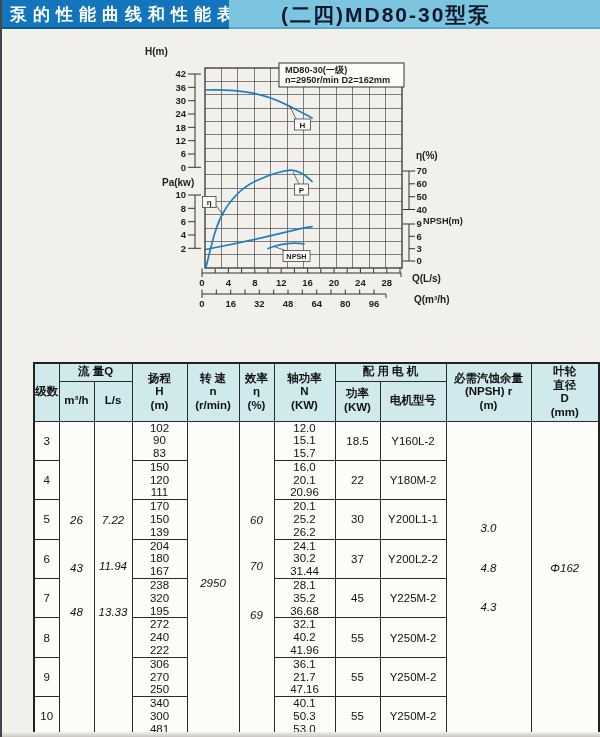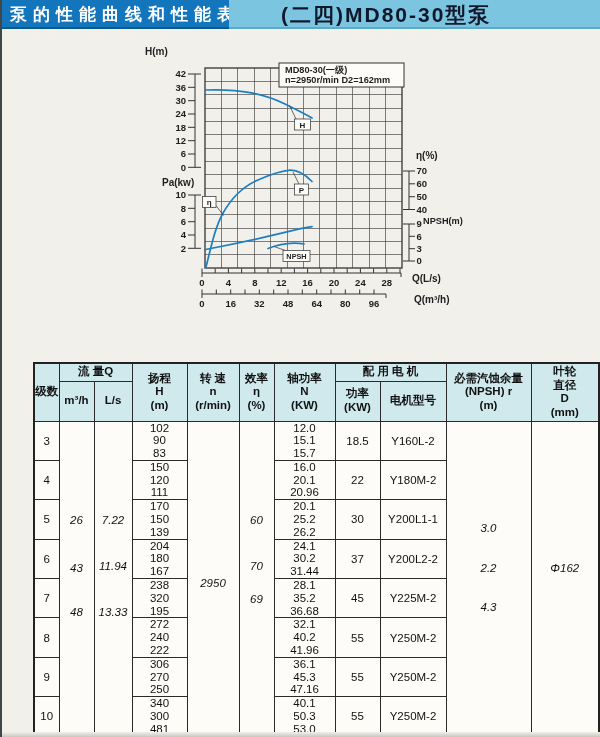--- a/index.html
+++ b/index.html
@@ -219,32 +219,32 @@
           <div>102</div>
             <div>90</div>
             <div>83</div>
         </td>
         <td class="tall" rowspan="8">
           <span style="top:155px">2950</span>
         </td>
         <td class="tall" rowspan="8">
           <span style="top:92px">60</span>
           <span style="top:138px">70</span>
-          <span style="top:171px">69</span>
+          <span style="top:187px">69</span>
         </td>
         <td class="vals">
           <div>12.0</div>
             <div>15.1</div>
             <div>15.7</div>
         </td>
         <td>18.5</td>
         <td>Y160L-2</td>
         <td class="tall" rowspan="8">
           <span style="top:100px">3.0</span>
-          <span style="top:140px">2.2</span>
+          <span style="top:140px">4.8</span>
           <span style="top:179px">4.3</span>
         </td>
         <td class="tall" rowspan="8">
           <span style="top:140px">Φ162</span>
         </td>
       </tr>
 
       <tr class="br">
         <td>4</td>
         <td class="vals">
@@ -327,21 +327,21 @@
 
       <tr class="br">
         <td>9</td>
         <td class="vals">
           <div>306</div>
             <div>270</div>
             <div>250</div>
         </td>
         <td class="vals">
           <div>36.1</div>
-            <div>45.3</div>
+            <div>21.7</div>
             <div>47.16</div>
         </td>
         <td>55</td>
         <td>Y250M-2</td>
       </tr>
 
       <tr class="br">
         <td>10</td>
         <td class="vals">
           <div>340</div>

